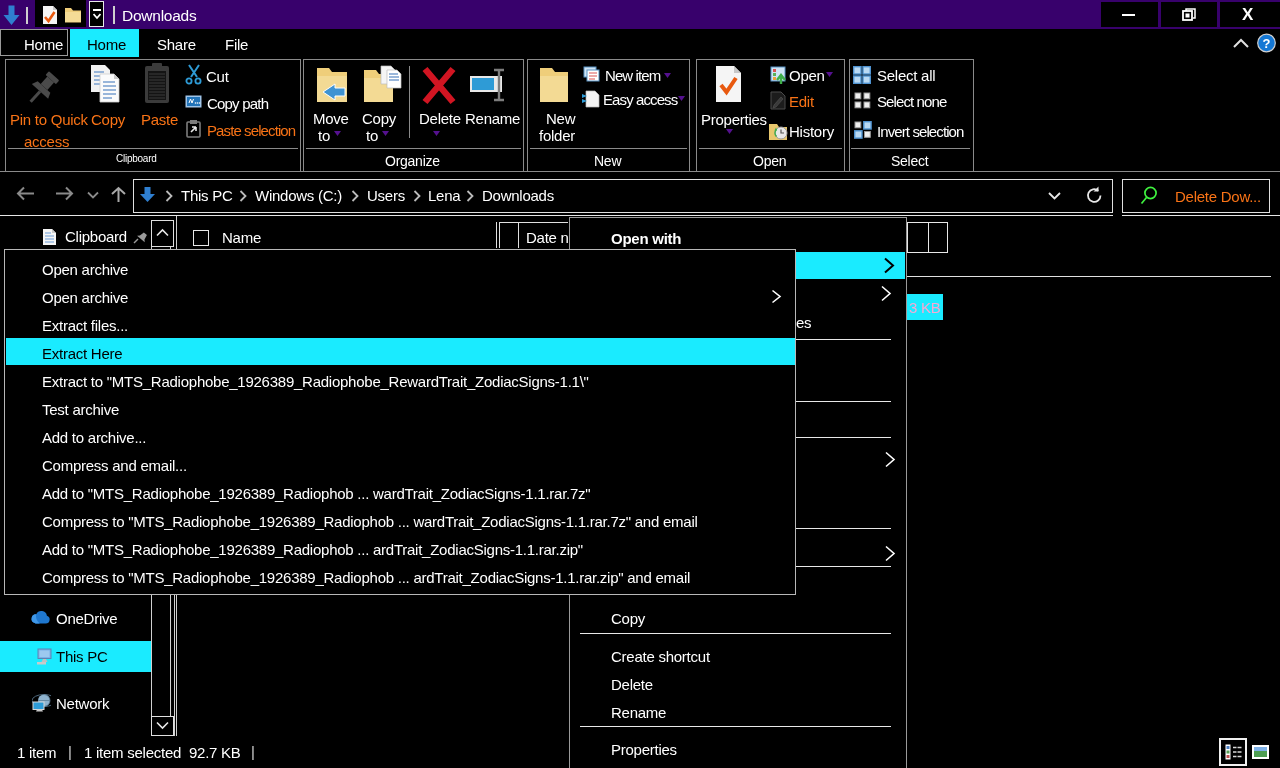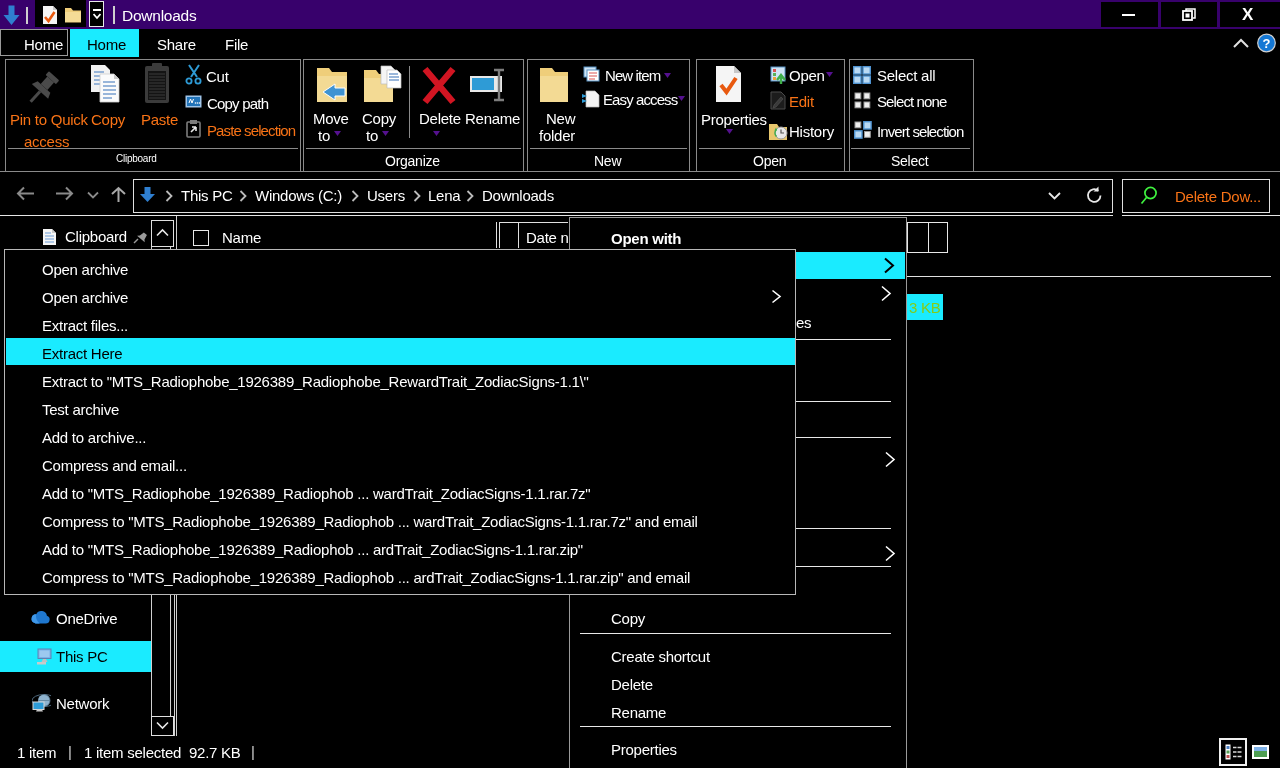--- a/index.html
+++ b/index.html
@@ -349,21 +349,21 @@
 <div class="ab" style="left:499px;top:222px;width:1.2px;height:26px;background:#e0e0e0"></div>
 <div class="ab" style="left:517.5px;top:222px;width:1.2px;height:26px;background:#e0e0e0"></div>
 <div class="ab" style="left:499px;top:221.5px;width:69px;height:1.2px;background:#e0e0e0"></div>
 <div class="t" style="left:526px;top:230px">Date n</div>
 
 <div class="ab" style="left:907px;top:222px;width:41px;height:31px;border:1.5px solid #e8e8e8"></div>
 <div class="ab" style="left:927.5px;top:222px;width:1.5px;height:31px;background:#e8e8e8"></div>
 
 <div class="ab" style="left:906px;top:276px;width:365px;height:1.2px;background:#e0e0e0"></div>
 <div class="ab" style="left:907px;top:294px;width:36px;height:26px;background:#1aebff"></div>
-<div class="t" style="left:909px;top:300px;color:#84cc16">3 KB</div>
+<div class="t" style="left:909px;top:300px;color:#f9a8d4">3 KB</div>
 
 <div class="t" style="left:17px;top:745px">1 item</div>
 <div class="t" style="left:68px;top:744px;color:#d0d0d0">|</div>
 <div class="t" style="left:84px;top:745px">1 item selected  92.7 KB</div>
 <div class="t" style="left:251px;top:744px;color:#d0d0d0">|</div>
 <div class="ab" style="left:1219px;top:738px;width:28px;height:28px;border:2px solid #f0f0f0"></div>
 <svg class="ab" style="left:1225px;top:744px" width="17" height="16" viewBox="0 0 17 16">
  <rect x="0.5" y="0.5" width="5" height="15" fill="#fff"></rect>
  <rect x="1.5" y="2" width="3" height="3" fill="#4a7ec2"></rect>
     <rect x="1.5" y="6.5" width="3" height="3" fill="#58a058"></rect>

